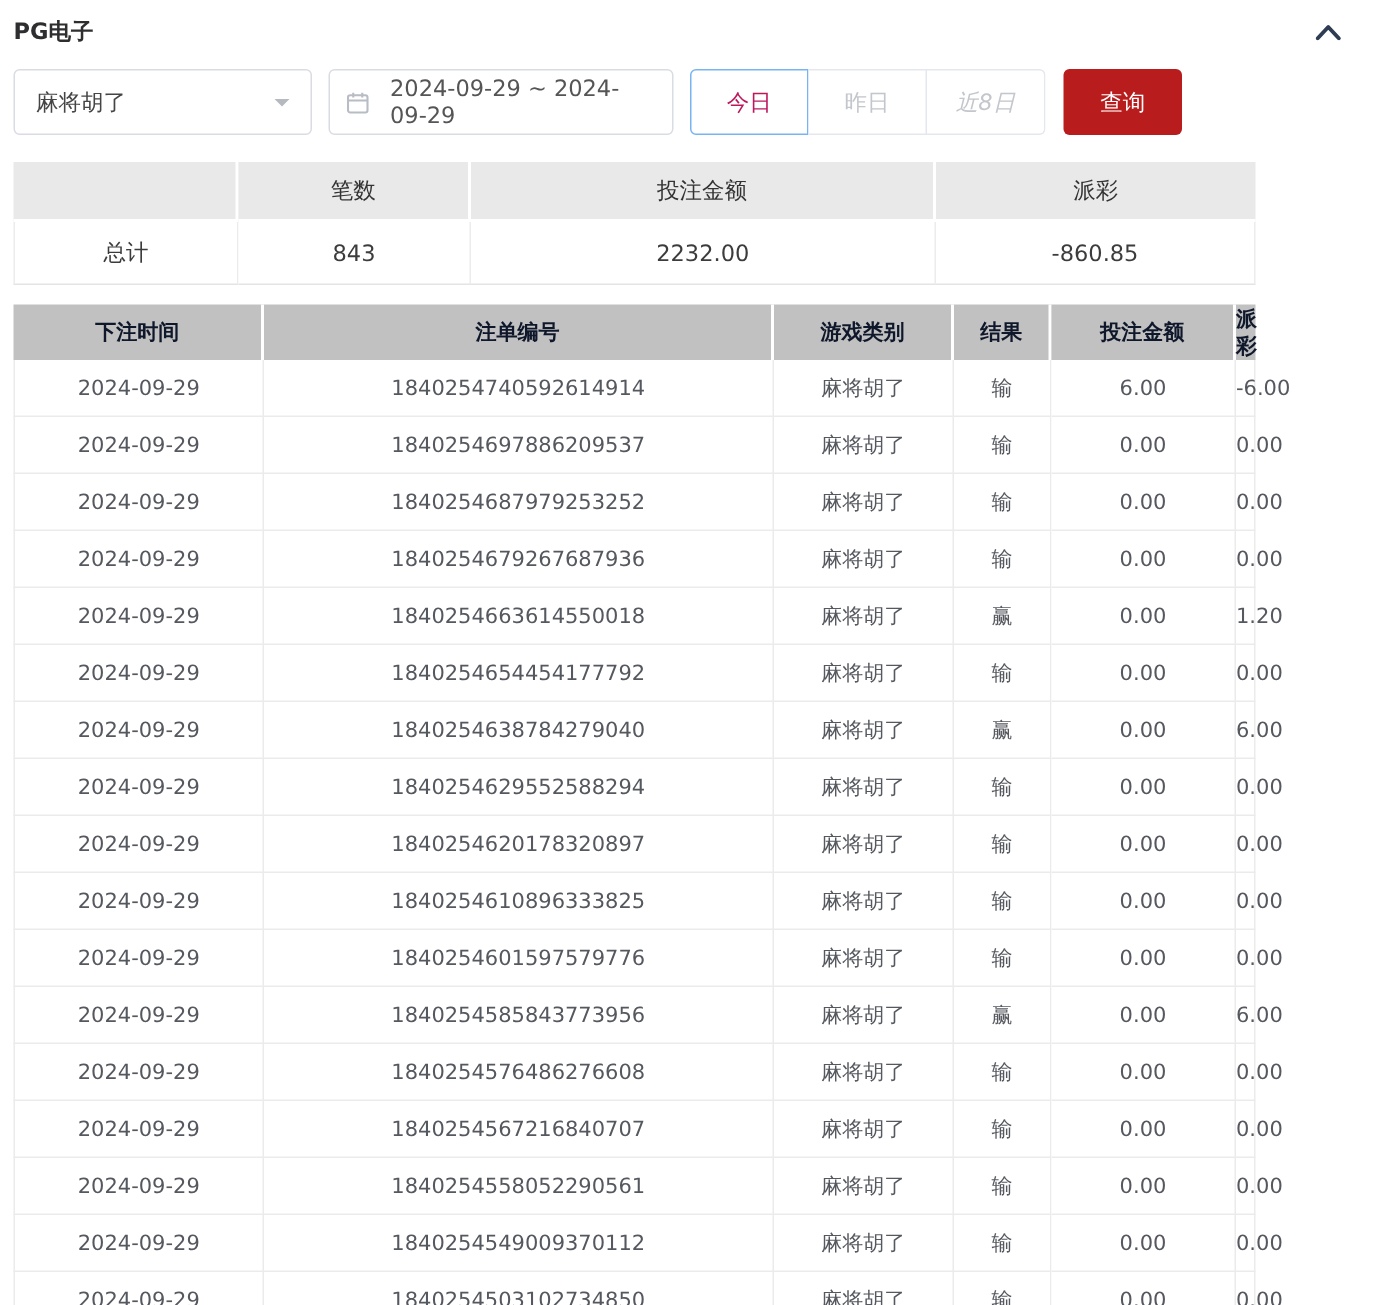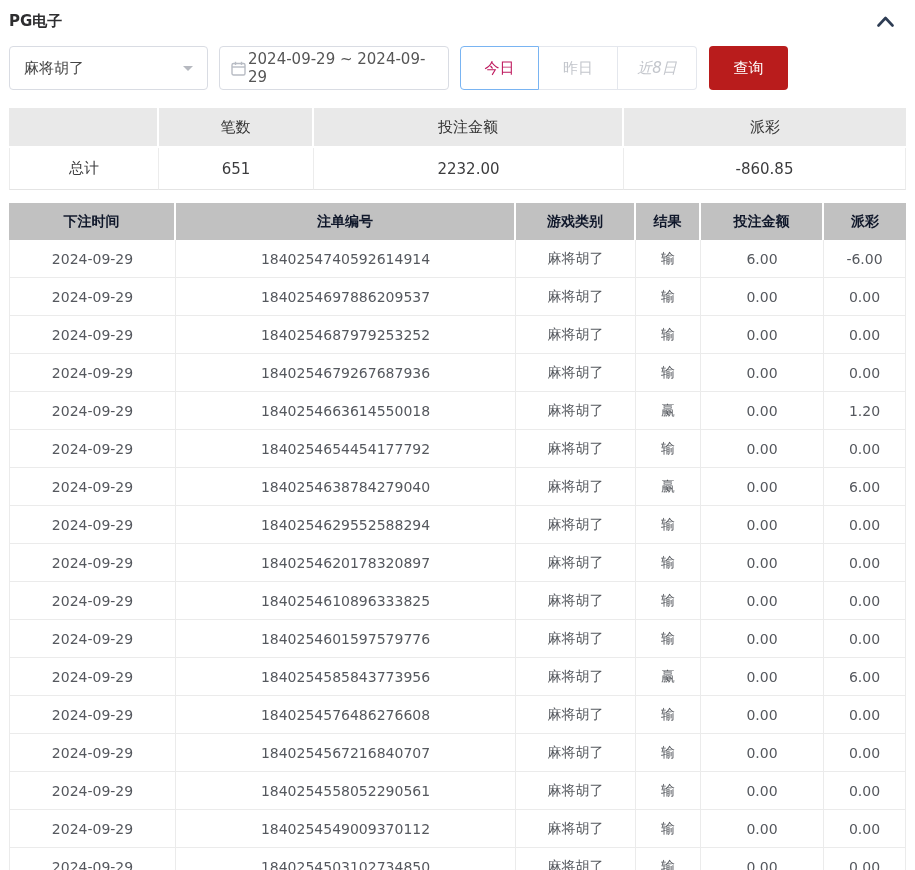--- a/index.html
+++ b/index.html
@@ -13,34 +13,34 @@
   .notice { font-size:15px; font-weight:bold; color:#b8281e; margin-left:28px; }
   .collapse { margin-left:auto; margin-right:12px; cursor:pointer; display:flex; align-items:center; }
 
   
   .filters { display:flex; align-items:center; height:44px; margin-top:4px; }
   .select { width:199px; height:44px; border:1px solid #d9dce3; border-radius:4px;
     display:flex; align-items:center; justify-content:space-between; padding:0 14px;
     font-size:15px; color:#454545; cursor:pointer; background:#fff; }
   .caret { width:0; height:0; border:5px solid transparent; border-top-color:#b6b9c0; transform:translateY(3px); }
   .date-input { width:230px; height:44px; border:1px solid #d9dce3; border-radius:4px;
-    display:flex; align-items:center; gap:2px; padding:0 11px; margin-left:11px;
+    display:flex; align-items:center; gap:14px; padding:0 11px; margin-left:11px;
     font-size:15px; color:#555; cursor:pointer; background:#fff; }
   .btn-group { display:flex; margin-left:11px; }
   .qbtn { min-width:79px; height:44px; background:#fff; border:1px solid #e4e7ed;
     font-size:15px; color:#c3c6cc; cursor:pointer; font-family:inherit; }
   .qbtn:not(:first-child) { border-left:none; }
   .qbtn:first-child { border-radius:4px 0 0 4px; }
   .qbtn:last-child { border-radius:0 4px 4px 0;font-style:italic; }
   .qbtn.active { border:1px solid #79b4f2; color:#be185d; }
   .query { min-width:79px; height:44px; margin-left:12px; background:#b91c1c; color:#fff;
     border:none; border-radius:4px; font-size:15px; cursor:pointer; font-family:inherit; }
 
   
-  table { border-collapse:separate; border-spacing:0; table-layout:fixed; width:897px; }
+  table { border-collapse:separate; border-spacing:0; table-layout:fixed; width:828px; }
   .summary-table { margin-top:18px; }
   .summary-table th { background:#e9e9e9; height:40px; font-size:15px; font-weight:normal;
     color:#333; text-align:center; border-right:2px solid #fff; border-bottom:2px solid #fff; }
   .summary-table th:last-child { border-right:none; }
   .summary-table td { height:42px; text-align:center; font-size:15px; color:#3c3c3e;
     border-right:1px solid #ececec; border-bottom:1px solid #e4e4e4; background:#fff; }
   .summary-table td:first-child { border-left:1px solid #ececec; }
 
   
   .bets-table { margin-top:13px; }
@@ -101,21 +101,21 @@
         <tr id="summary-head-row">
           <th></th>
           <th>笔数</th>
           <th>投注金额</th>
           <th>派彩</th>
         </tr>
       </thead>
     <tbody>
         <tr id="summary-data-row">
           <td>总计</td>
-          <td>651</td>
+          <td>843</td>
           <td>2232.00</td>
           <td class="neg">-860.85</td>
         </tr>
       </tbody>
   </table>
 
   <table class="bets-table">
     <colgroup>
         <col style="width:167px">
         <col style="width:340px">

